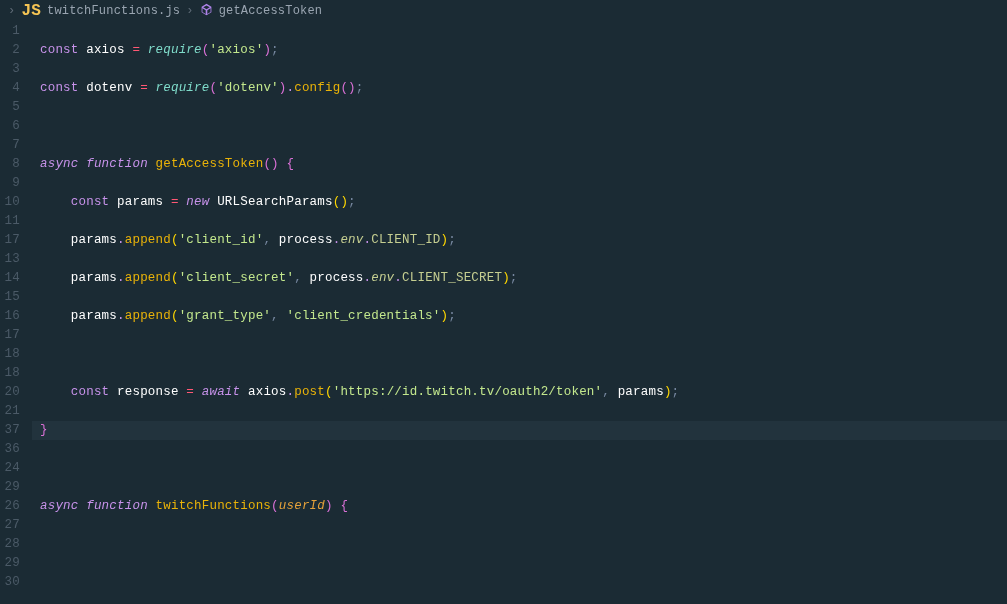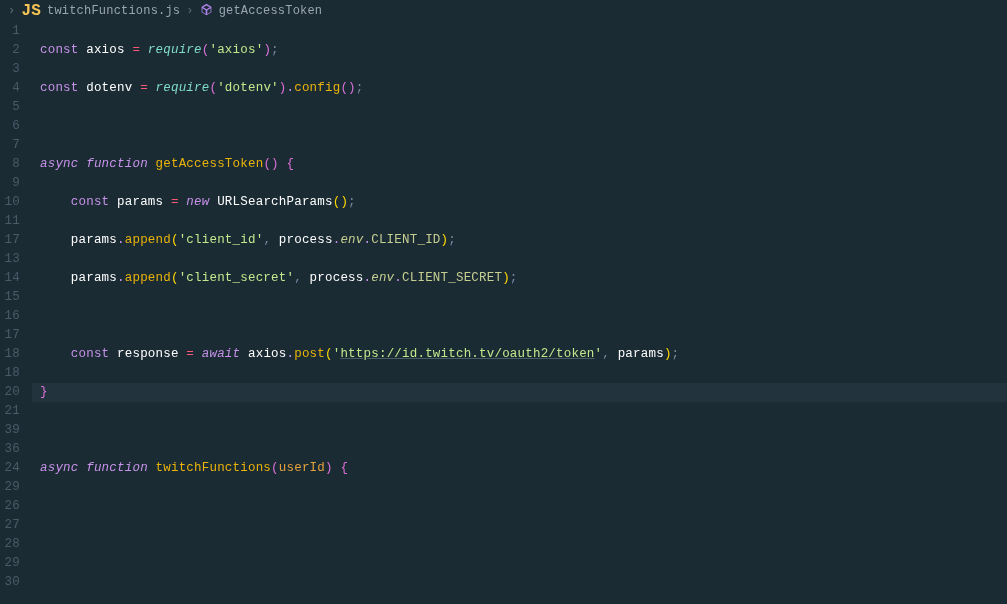--- a/index.html
+++ b/index.html
@@ -50,22 +50,22 @@
 .c-cons { color:#c792ea; }
 .c-func { color:#eab308; }
 .c-str  { color:#c3e88d; }
 .c-var  { color:#ffffff; }
 .c-prop { color:#c5ce91; }
 .c-prop-i { color:#c5ce91; font-style:italic; }
 .c-eq   { color:#ff5874; }
 .c-par  { color:#da70d6; }
 .c-par2 { color:#ffd700; }
 .c-type { color:#ffffff;text-align:center; }
-.c-param{ color:#e5a13a; }
-.c-url  { color:#c3e88d; text-decoration:underline; text-decoration-color:#4b5a67;}
+.c-param{ color:#e5a13a; font-style:italic; }
+.c-url  { color:#c3e88d; text-decoration-color:#4b5a67;}
 .c-mod  { color:#7fdbca; font-style:italic;}
 .c-plain{ color:#7788a0; }
 .c-dot  { color:#c792ea; }
 </style>
 </head>
 <body>
 
 <div class="breadcrumbs">
   <span class="chev">›</span>
   <span class="js-icon">JS</span>
@@ -95,39 +95,40 @@
       <div>17</div>
     <div>13</div>
       <div>14</div>
       <div>15</div>
     <div>16</div>
       <div>17</div>
       <div>18</div>
     <div>18</div>
       <div>20</div>
       <div>21</div>
-    <div>39</div>
+    <div>37</div>
       <div>36</div>
       <div>24</div>
     <div>29</div>
       <div>26</div>
       <div>27</div>
     <div>28</div>
       <div>29</div>
       <div>30</div>
   </div>
 
   <div class="code">
 <div class="line"><span class="c-cons">const</span> <span class="c-var">axios</span> <span class="c-eq">=</span> <span class="c-mod">require</span><span class="c-par">(</span><span class="c-str">'axios'</span><span class="c-par">)</span><span class="c-plain">;</span></div>
 <div class="line"><span class="c-cons">const</span> <span class="c-var">dotenv</span> <span class="c-eq">=</span> <span class="c-mod">require</span><span class="c-par">(</span><span class="c-str">'dotenv'</span><span class="c-par">)</span><span class="c-dot">.</span><span class="c-func">config</span><span class="c-par">()</span><span class="c-plain">;</span></div>
 <div class="line"></div>
 <div class="line"><span class="c-key">async</span> <span class="c-key">function</span> <span class="c-func">getAccessToken</span><span class="c-par">()</span> <span class="c-par">{</span></div>
 <div class="line">    <span class="c-cons">const</span> <span class="c-var">params</span> <span class="c-eq">=</span> <span class="c-key">new</span> <span class="c-type">URLSearchParams</span><span class="c-par2">()</span><span class="c-plain">;</span></div>
 <div class="line">    <span class="c-var">params</span><span class="c-dot">.</span><span class="c-func">append</span><span class="c-par2">(</span><span class="c-str">'client_id'</span><span class="c-plain">,</span> <span class="c-var">process</span><span class="c-dot">.</span><span class="c-prop-i">env</span><span class="c-dot">.</span><span class="c-prop">CLIENT_ID</span><span class="c-par2">)</span><span class="c-plain">;</span></div>
 <div class="line">    <span class="c-var">params</span><span class="c-dot">.</span><span class="c-func">append</span><span class="c-par2">(</span><span class="c-str">'client_secret'</span><span class="c-plain">,</span> <span class="c-var">process</span><span class="c-dot">.</span><span class="c-prop-i">env</span><span class="c-dot">.</span><span class="c-prop">CLIENT_SECRET</span><span class="c-par2">)</span><span class="c-plain">;</span></div>
+<div class="line">    <span class="c-var">params</span><span class="c-dot">.</span><span class="c-func">append</span><span class="c-par2">(</span><span class="c-str">'grant_type'</span><span class="c-plain">,</span> <span class="c-str">'client_credentials'</span><span class="c-par2">)</span><span class="c-plain">;</span></div>
 <div class="line"></div>
 <div class="line">    <span class="c-cons">const</span> <span class="c-var">response</span> <span class="c-eq">=</span> <span class="c-key">await</span> <span class="c-var">axios</span><span class="c-dot">.</span><span class="c-func">post</span><span class="c-par2">(</span><span class="c-str">'</span><span class="c-url">https://id.twitch.tv/oauth2/token</span><span class="c-str">'</span><span class="c-plain">,</span> <span class="c-var">params</span><span class="c-par2">)</span><span class="c-plain">;</span></div>
 <div class="line hl-line"><span class="c-par">}</span></div>
 <div class="line"></div>
 <div class="line"><span class="c-key">async</span> <span class="c-key">function</span> <span class="c-func">twitchFunctions</span><span class="c-par">(</span><span class="c-param">userId</span><span class="c-par">)</span> <span class="c-par">{</span></div>
 
 
 
 
 

